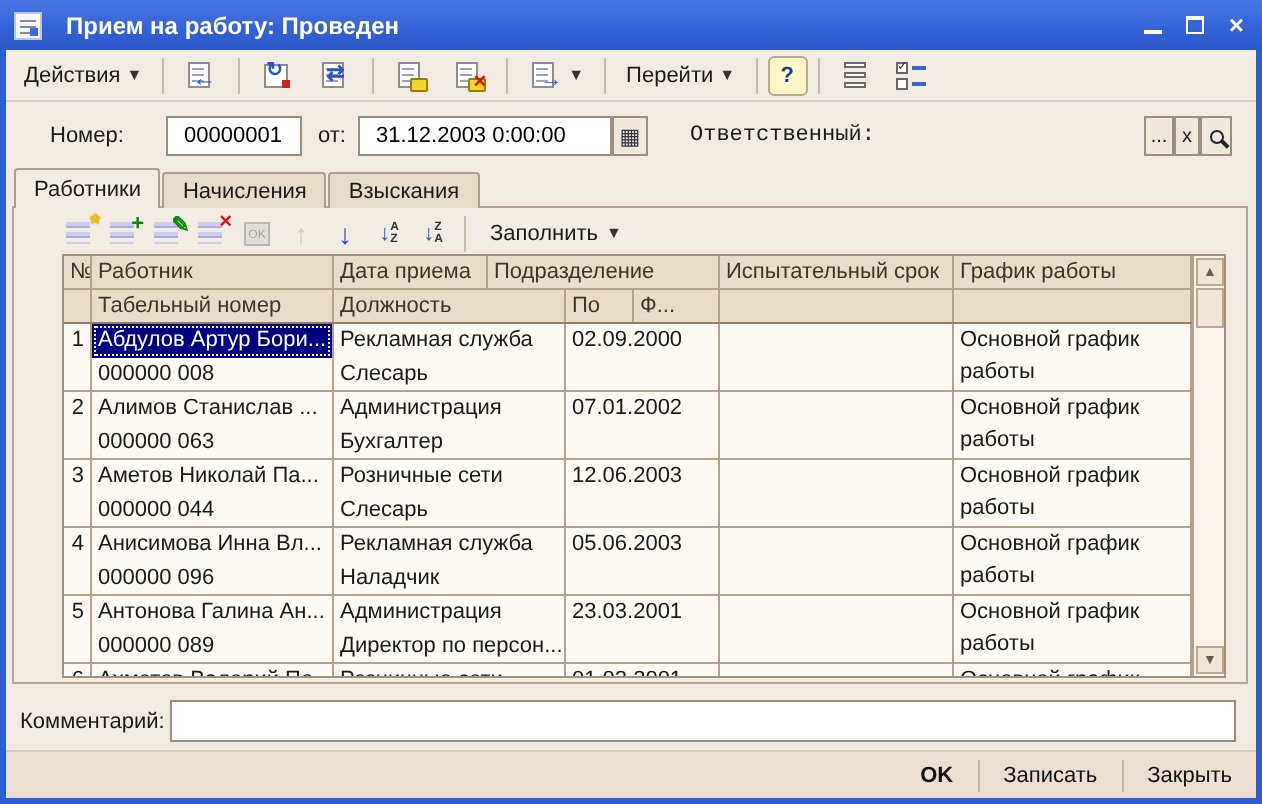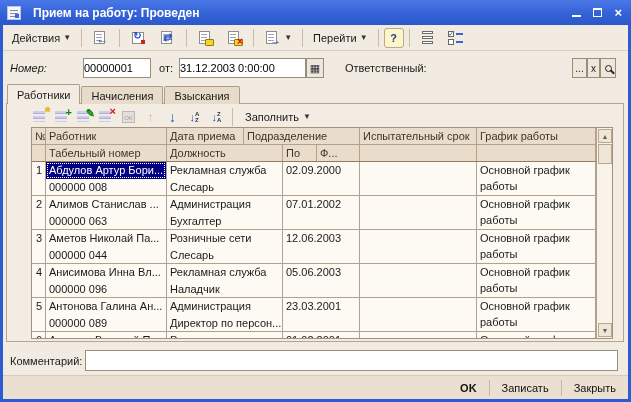--- a/index.html
+++ b/index.html
@@ -50,21 +50,21 @@
     color:#1e3a8f; font-weight:bold; display:flex; align-items:center; justify-content:center; }
 
   .struct-icon { position:relative; width:16px; height:14px; }
   .struct-icon i { position:absolute; left:2px; width:11px; height:3px; background:#fff; border:1px solid #6b6b6b; }
   .settings-icon { position:relative; width:16px; height:14px; }
   .settings-icon .cb { position:absolute; left:0; width:6px; height:6px; border:1px solid #666; background:#fff; font-size:6px; line-height:5px; color:#222; text-align:center; }
   .settings-icon .ln { position:absolute; left:8px; width:7px; height:2px; background:#3a66d8; }
 
   
   .f-label { position:absolute; white-space:nowrap; }
-  .inp { position:absolute; height:20px; border:1px solid #998d7c; background:#fff; font:inherit; padding:1px 0; }
+  .inp { position:absolute; height:20px; border:1px solid #998d7c; background:#fff; font:inherit; padding:1px 8px; }
   .btn-sq { position:absolute; height:20px; border:1px solid #998d7c; background:#efe7da; display:flex;
     align-items:center; justify-content:center; font-size:10px; }
   .cal-glyph { font-size:11px; color:#334; }
   .mag { width:7px; height:7px; border:1.5px solid #223; border-radius:50%; position:relative; }
   .mag:after { content:""; position:absolute; width:5px; height:1.5px; background:#223; transform:rotate(45deg); right:-4px; bottom:-2px; }
 
   
   .tabs { position:absolute; left:4px; top:59px; height:20px; display:flex; align-items:flex-end; z-index:3; }
   .tab { height:18px; padding:0 9px; margin-right:1px; display:flex; align-items:center;
     border:1px solid #ae9d89; border-bottom:none; border-radius:2px 2px 0 0; background:#e7dbca; }
@@ -228,28 +228,28 @@
       <span class="tb-btn">
         <span class="settings-icon">
           <span class="cb" style="top:0">✓</span>
             <span class="cb" style="top:8px"></span>
           <span class="ln" style="top:2px"></span>
             <span class="ln" style="top:10px"></span>
         </span>
       </span>
     </div>
 
-    <span class="f-label" style="left:7px; top:37px;font-style:italic;">Номер:</span>
+    <span class="f-label" style="left:22px; top:37px;">Номер:</span>
     <input class="inp" style="left: 80px; top: 33px; width: 68px;" value="00000001">
     <span class="f-label" style="left:156px; top:37px;">от:</span>
     <input class="inp" style="left: 176px; top: 33px; width: 127px;" value="31.12.2003 0:00:00">
     <span class="btn-sq" style="left:303px; top:33px; width:18px;">
         <span class="cal-glyph">▦</span>
       </span>
-    <span class="f-label" style="left:342px; top:37px;">Ответственный:</span>
+    <span class="f-label" style="left:342px; top:37px;font-family:Liberation Mono, monospace;">Ответственный:</span>
     <span class="btn-sq" style="left:569px; top:33px; width:15px;">...</span>
     <span class="btn-sq" style="left:584px; top:33px; width:13px;">x</span>
     <span class="btn-sq" style="left:597px; top:33px; width:16px;">
         <span class="mag"></span>
       </span>
 
     <div class="tabs">
       <span class="tab active">Работники</span>
       <span class="tab">Начисления</span>
       <span class="tab">Взыскания</span>

